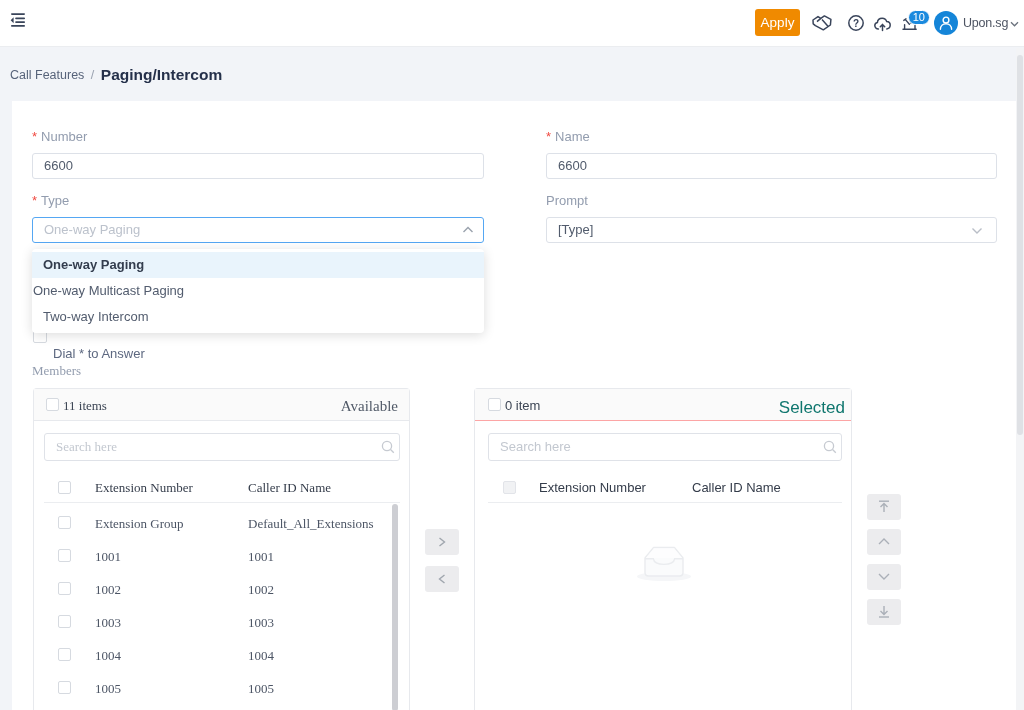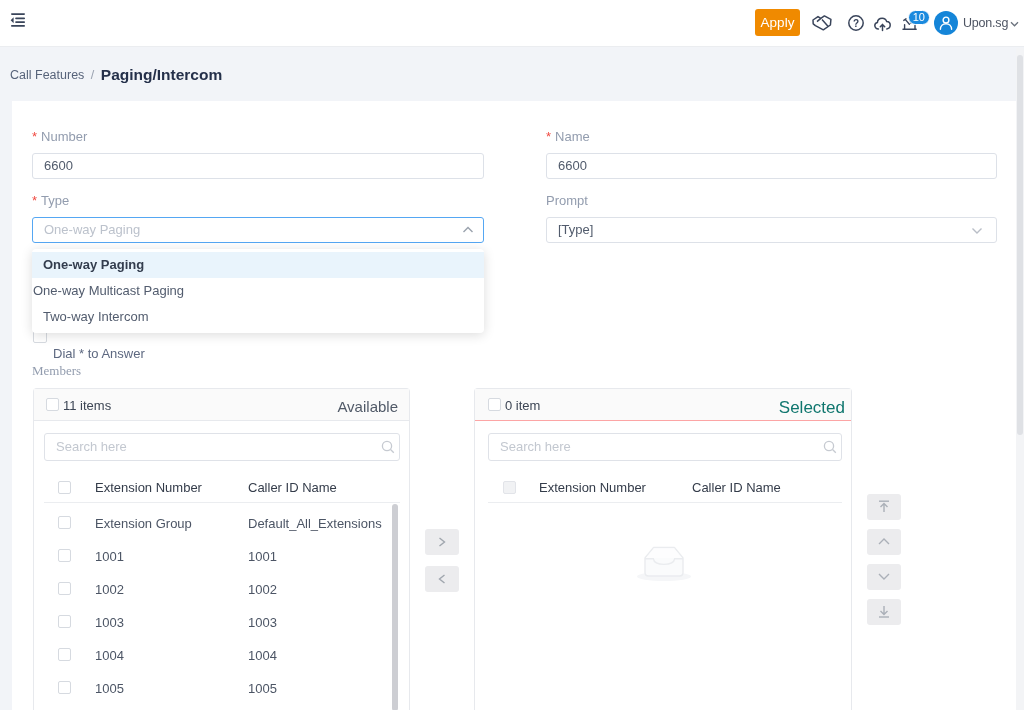--- a/index.html
+++ b/index.html
@@ -91,21 +91,21 @@
 <div class="abs" style="left:53px;top:330px;font-size:13px;color:#5d6880;margin-top:16px;">Dial * to Answer</div>
 
 <div class="abs" style="left:32px;top:249px;width:452px;height:84px;background:#fff;border-radius:4px;box-shadow:0 2px 12px rgba(0,0,0,0.14);padding-top:3px;z-index:3;">
   <div style="height:26px;line-height:26px;background:#e9f4fc;font-size:13px;font-weight:bold;color:#333d4e;padding-left:11px;">One-way Paging</div>
   <div style="height:26px;line-height:26px;font-size:13px;color:#525c6e;padding-left:1px;">One-way Multicast Paging</div>
   <div style="height:26px;line-height:26px;font-size:13px;color:#525c6e;padding-left:11px;">Two-way Intercom</div>
 </div>
 
 <div class="abs lbl" style="left:32px;top:363px;font-family:Liberation Serif, serif;">Members</div>
 
-<div class="abs" style="left:33px;top:388px;width:377px;height:322px;background:#fff;border:1px solid #e7e9ed;border-radius:4px 4px 0 0;border-bottom:none;">
+<div class="abs" style="left:33px;top:388px;width:377px;height:322px;background:#fff;border:1px solid #e7e9ed;border-radius:4px 4px 0 0;border-bottom:none;font-family:Liberation Serif, serif;">
   <div style="height:32px;background:#fafafa;border-bottom:1px solid #e7e9ed;position:relative;">
     <div class="cb" style="left:12px;top:9px;width:13px;height:13px;"></div>
     <div class="abs" style="left:29px;top:9px;font-size:13px;color:#3c4554;">11 items</div>
     <div class="abs" style="right:11px;top:9px;font-size:15px;color:#515a68;">Available</div>
   </div>
 
   <div class="abs" style="left:10px;top:44px;width:356px;height:28px;border:1px solid #dfe2e8;border-radius:3px;font-size:13px;color:#c3c8d0;line-height:26px;padding-left:11px;">Search here</div>
   <svg class="abs" style="left:347px;top:51px;" width="14" height="14" viewBox="0 0 14 14" fill="none" stroke="#c6cad1" stroke-width="1.3">
     <circle cx="6" cy="6" r="4.6"></circle>
       <path d="M9.5 9.5 L12.8 12.8"></path>

